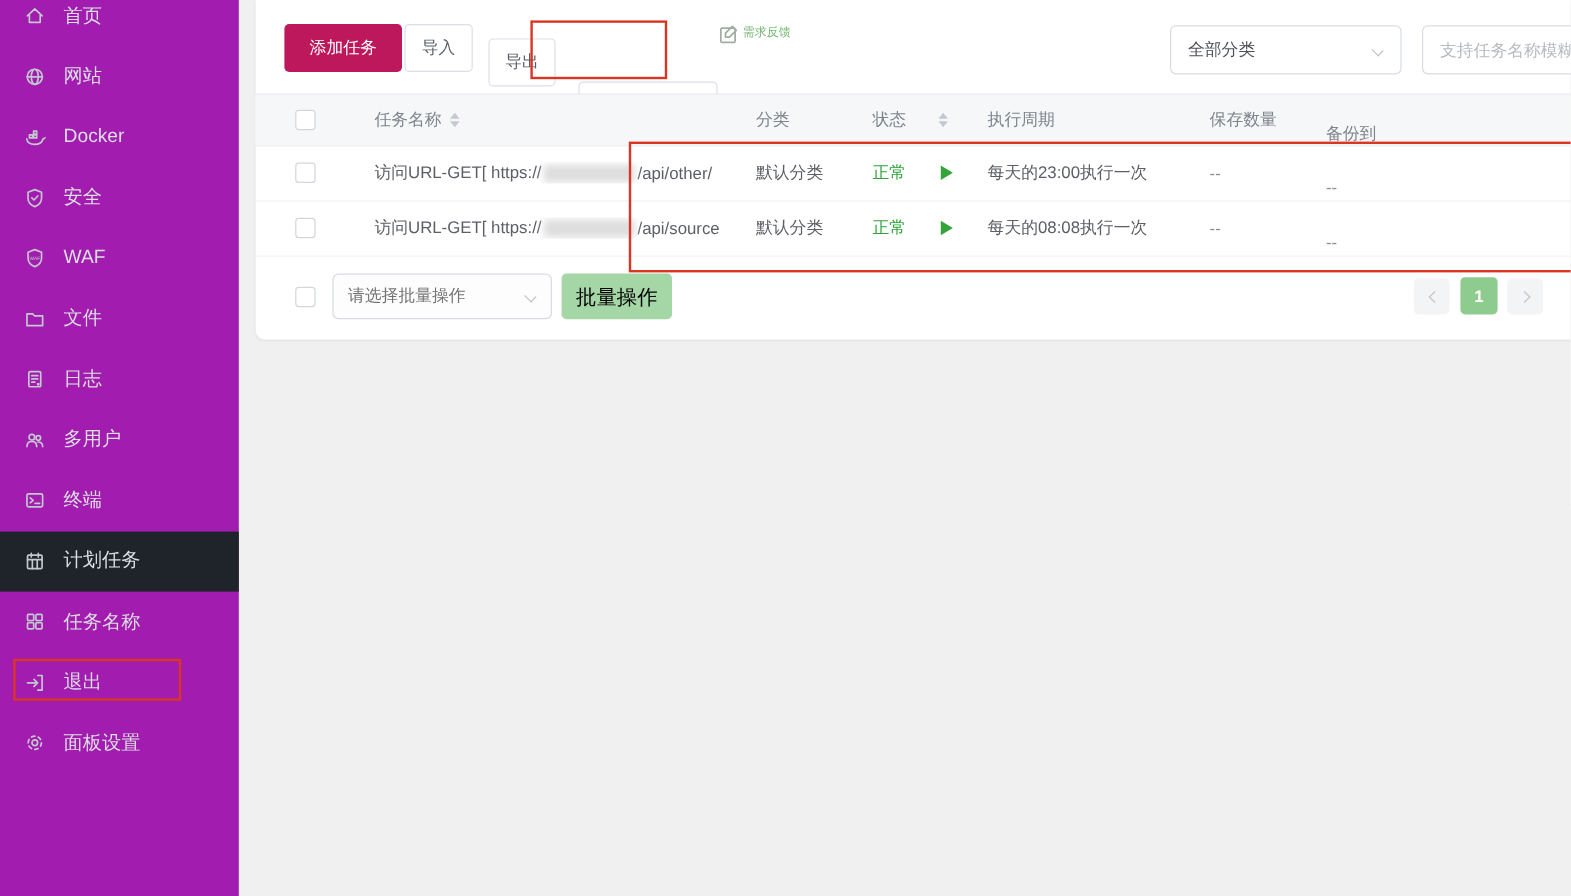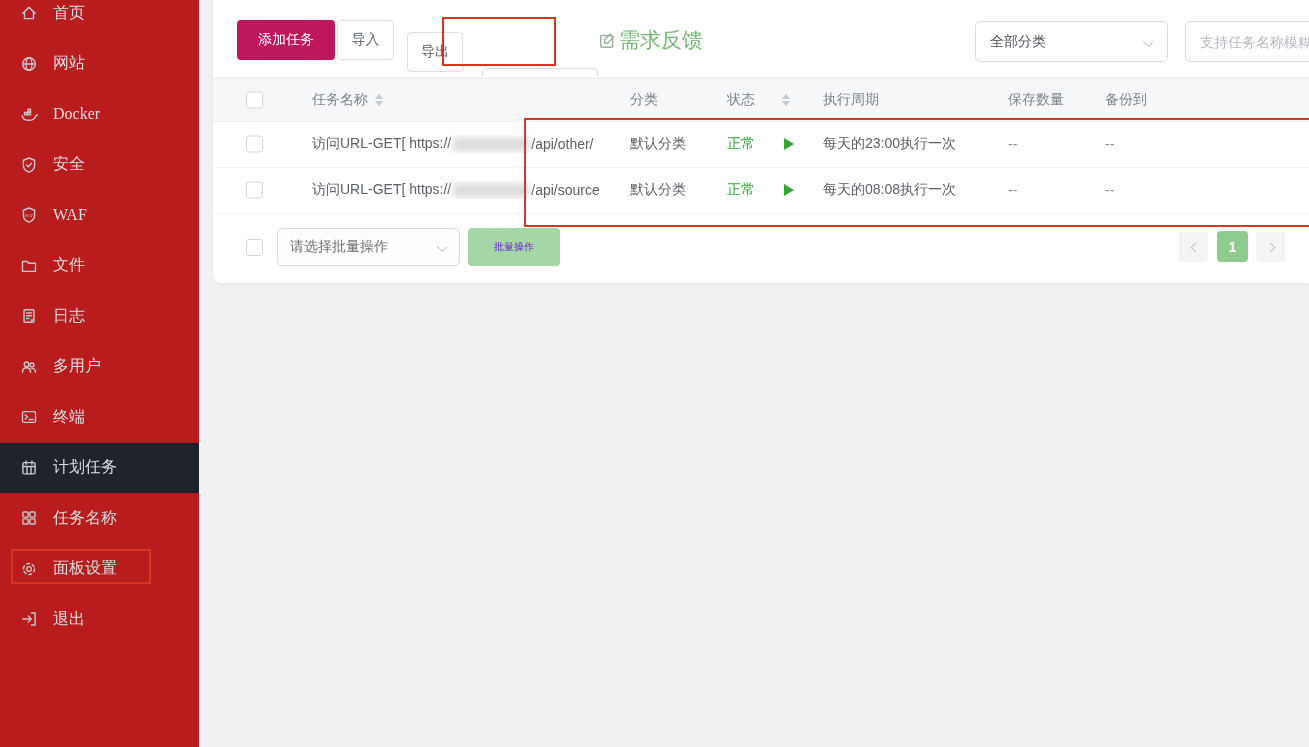--- a/index.html
+++ b/index.html
@@ -1,74 +1,74 @@
 <!DOCTYPE html>
 <html><head>
 <meta charset="utf-8">
 <style>
   html,body{margin:0;padding:0;}
   .app{position:relative;width:1309px;height:747px;overflow:hidden;background:#f0f0f0;
        font-family:"Liberation Sans","DejaVu Sans",sans-serif;-webkit-font-smoothing:antialiased;}
   
-  .sidebar{position:absolute;left:0;top:0;width:199px;height:747px;background:#b91c1c;font-family:Liberation Serif, serif;}
+  .sidebar{position:absolute;left:0;top:0;width:199px;height:747px;background:#a21caf;}
   .nav-list{position:absolute;top:-12px;left:0;right:0;}
   .nav-item{position:relative;height:50.5px;display:flex;align-items:center;padding-left:20px;
             color:#dbdfe4;font-size:16px;cursor:pointer;box-sizing:border-box;}
   .nav-item.active{background:#1f242b;}
   .nav-item .nicon{width:18px;height:18px;margin-right:15px;display:inline-flex;align-items:center;justify-content:center;flex:0 0 18px;}
   .nicon svg{width:18px;height:18px;stroke:#c3c8cf;fill:none;stroke-width:1.25;stroke-linecap:round;stroke-linejoin:round;}
   
   .card{position:absolute;left:213px;top:0;width:1096px;height:283px;background:#ffffff;
         border-radius:0 0 0 8px;box-shadow:0 1px 3px rgba(0,0,0,.05);}
   
   .btn{position:absolute;top:20px;height:40px;box-sizing:border-box;border-radius:4px;font-size:14px;
        display:flex;align-items:center;justify-content:center;cursor:pointer;}
   .btn-primary{left:24px;width:98px;background:#be185d;color:#ffffff;border:none;}
   .btn-plain{background:#fff;border:1px solid #dcdfe6;color:#595e66;}
   .btn-import{left:124px;width:57px;}
   .btn-export{left:194px;width:56px;margin-top:12px;}
   .btn-logsplit{left:269px;width:116px;margin-top:48px;}
-  .feedback{position:absolute;left:386px;top:20px;height:40px;display:flex;align-items:center;gap:3px;
-            color:#74b874;font-size:21px;cursor:pointer;}
+  .feedback{position:absolute;left:386px;top:20px;height:40px;display:flex;align-items:flex-start;gap:3px;
+            color:#74b874;font-size:10px;cursor:pointer;}
   .feedback svg{width:17px;height:17px;stroke:#9fae9f;fill:none;stroke-width:1.2;stroke-linejoin:round;}
   .select{position:absolute;box-sizing:border-box;background:#fff;border:1px solid #d8dce2;border-radius:5px;
           display:flex;align-items:center;font-size:14px;cursor:pointer;}
   .sel-category{left:762px;top:21px;width:193px;height:41px;padding:0 14px;color:#4c5058;}
   .sel-category .chev{margin-left:auto;}
   .chev{width:0;height:0;position:relative;display:inline-block;width:10px;height:10px;}
   .chev::before{content:"";position:absolute;left:1px;top:1px;width:7px;height:7px;
                 border-right:1.6px solid #b9bdc4;border-bottom:1.6px solid #b9bdc4;transform:rotate(45deg) scale(1,.8);}
   .search{position:absolute;left:972px;top:21px;width:180px;height:41px;box-sizing:border-box;
           border:1px solid #d8dce2;border-radius:5px;padding:0 14px;font-size:14px;color:#4c5058;outline:none;
           font-family:"Liberation Sans","DejaVu Sans",sans-serif;}
   .search::placeholder{color:#b6bac1;}
   
   .thead{position:absolute;top:78px;left:0;right:0;height:42px;background:#f6f7f8;
          border-top:1px solid #e9ecef;border-bottom:1px solid #eef0f3;font-size:14px;color:#7f848c;}
   .trow{position:absolute;left:0;right:0;height:46px;border-bottom:1px solid #f1f3f5;font-size:14px;color:#5c6066;}
   .trow1{top:121px;} .trow2{top:167px;}
   .cell{position:absolute;top:50%;transform:translateY(-50%);white-space:nowrap;display:flex;align-items:center;}
   .c-cb{left:33px;} .c-name{left:99px;width:307px;overflow:hidden;} .c-cat{left:417px;text-align:right;}
-  .c-status{left:514px;gap:20px;} .c-cycle{left:610px;} .c-keep{left:795px;} .c-backup{left:892px;}
+  .c-status{left:514px;gap:20px;} .c-cycle{left:610px;} .c-keep{left:795px;} .c-backup{left:892px;margin-top:12px;}
   .checkbox{width:17px;height:17px;background:#fff;border:1px solid #d3d7dc;border-radius:3px;cursor:pointer;box-sizing:border-box;}
   .sortcaret{display:inline-flex;flex-direction:column;gap:2px;margin-left:7px;}
   .sortcaret i{display:block;width:0;height:0;border-left:4px solid transparent;border-right:4px solid transparent;}
   .sortcaret .up{border-bottom:5px solid #c5c9cf;}
   .sortcaret .dn{border-top:5px solid #c5c9cf;}
   .status-green{color:#2fa53a;}
   .play{display:inline-block;width:0;height:0;border-top:6.5px solid transparent;border-bottom:6.5px solid transparent;
         border-left:10px solid #33a33a;margin-left:9px;cursor:pointer;}
   .redacted{display:inline-block;width:76px;height:15px;background:#dedede;border-radius:2px;filter:blur(3px);margin:0 2px;}
   .dashes{color:#8a8e94;}
   
   .sel-batch{left:64px;top:228px;width:183px;height:38px;padding:0 12px;color:#737373;background:#fdfdfe;}
   .sel-batch .chev{margin-left:auto;}
   .fcb{position:absolute;left:33px;top:239px;}
-  .btn-batch{position:absolute;left:255px;top:228px;width:92px;height:38px;background:#a5d6a5;color:#6d28d9;
-             border:none;border-radius:4px;font-size:10px;display:flex;align-items:center;justify-content:center;cursor:pointer;}
+  .btn-batch{position:absolute;left:255px;top:228px;width:92px;height:38px;background:#a5d6a5;color:#000000;
+             border:none;border-radius:4px;font-size:17px;display:flex;align-items:center;justify-content:center;cursor:pointer;}
   .pager{position:absolute;top:232px;width:30px;height:30px;border-radius:4px;display:flex;align-items:center;justify-content:center;
          font-size:14px;cursor:pointer;box-sizing:border-box;}
   .pg-prev{left:965px;background:#f3f4f6;} .pg-next{left:1043px;background:#f3f4f6;}
   .pg-cur{left:1004px;background:#8ecb8e;color:#fff;font-weight:bold;width:31px;height:31px;top:231px;}
   .pchev{width:9px;height:9px;position:relative;}
   .pchev::before{content:"";position:absolute;top:1px;width:6px;height:6px;border-right:1.6px solid #bfc3c9;border-bottom:1.6px solid #bfc3c9;}
   .pchev.left::before{left:3px;transform:rotate(135deg);}
   .pchev.right::before{left:0;transform:rotate(-45deg);}
   
   .annot{position:absolute;border:2px solid #dc3423;box-sizing:border-box;pointer-events:none;}
@@ -197,35 +197,35 @@
               <rect x="2.6" y="8.8" width="4.6" height="4.6" rx=".8"></rect>
               <rect x="8.8" y="8.8" width="4.6" height="4.6" rx=".8"></rect>
             </svg>
           </span>
         <span>任务名称</span>
       </div>
 
       <div class="nav-item">
         <span class="nicon">
             <svg viewBox="0 0 16 16">
+              <path d="M10.2 2.6h3.2v10.8h-3.2"></path>
+              <path d="M2.6 8h7.2M7.4 5.4 10 8l-2.6 2.6"></path>
+            </svg>
+          </span>
+        <span>退出</span>
+      </div>
+
+      <div class="nav-item">
+        <span class="nicon">
+            <svg viewBox="0 0 16 16">
               <circle cx="8" cy="8" r="2.1"></circle>
               <circle cx="8" cy="8" r="4.9" stroke-dasharray="2.55 2.55"></circle>
             </svg>
           </span>
         <span>面板设置</span>
-      </div>
-
-      <div class="nav-item">
-        <span class="nicon">
-            <svg viewBox="0 0 16 16">
-              <path d="M10.2 2.6h3.2v10.8h-3.2"></path>
-              <path d="M2.6 8h7.2M7.4 5.4 10 8l-2.6 2.6"></path>
-            </svg>
-          </span>
-        <span>退出</span>
       </div>
 
     </div>
     <div class="annot an-sidebar"></div>
   </aside>
 
   <section class="card">
 
     <button class="btn btn-primary">添加任务</button>
     <button class="btn btn-plain btn-import">导入</button>

